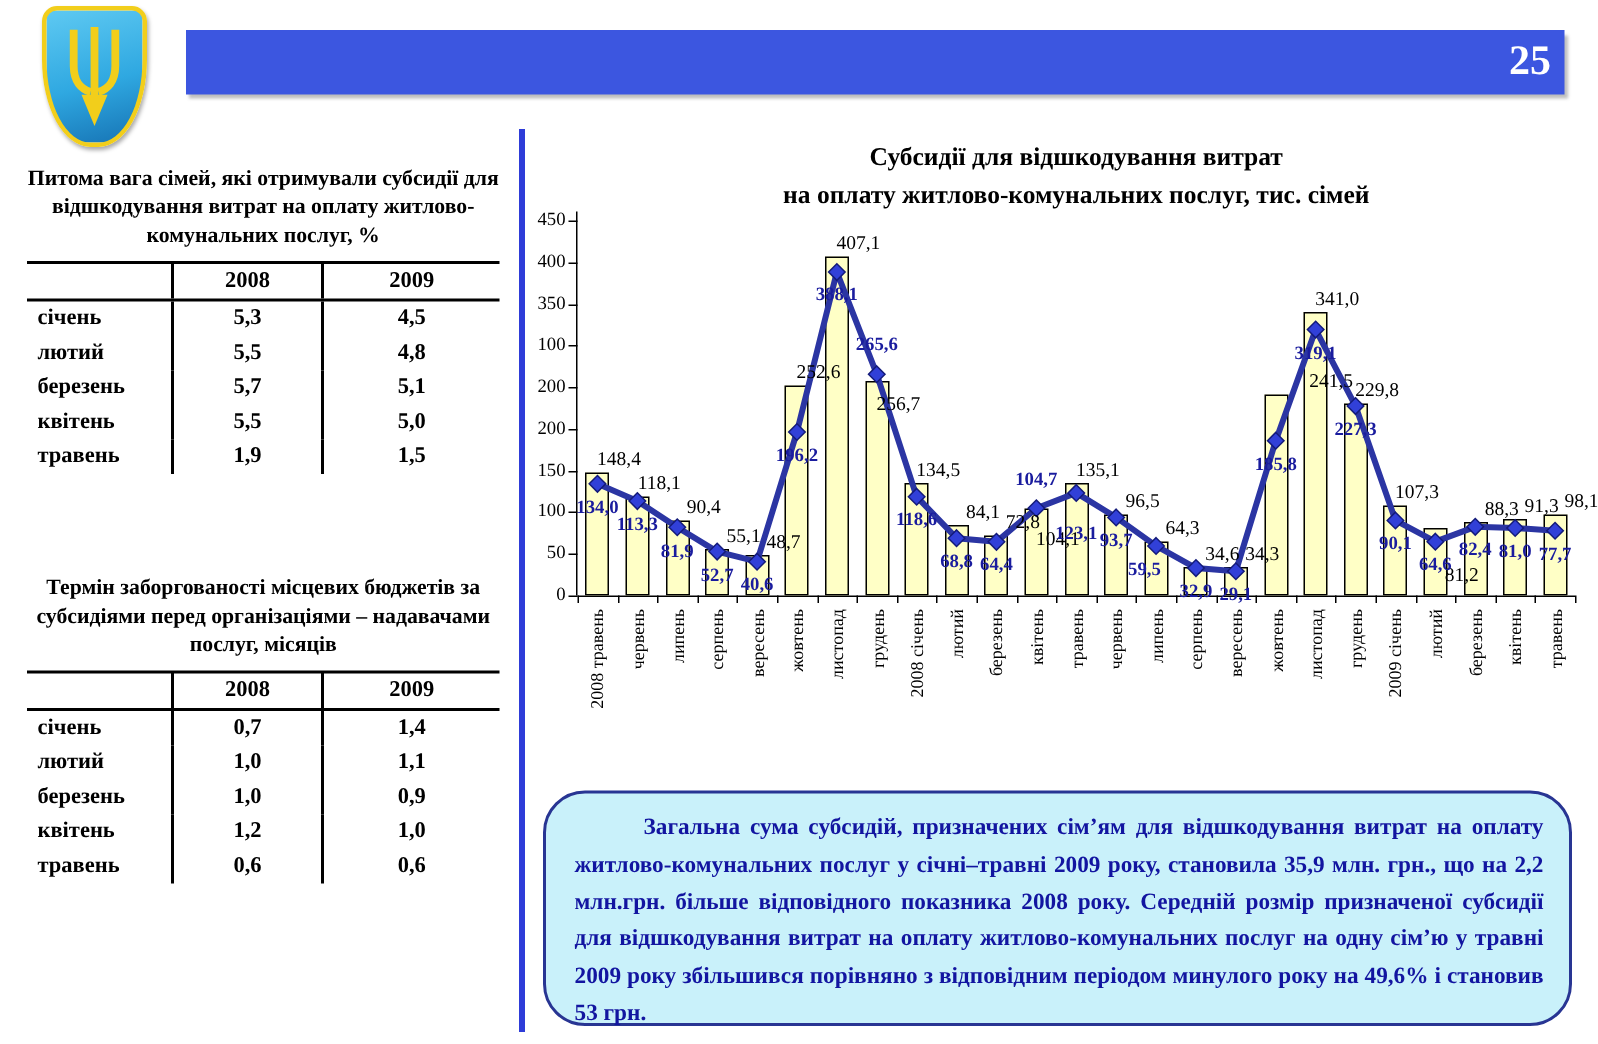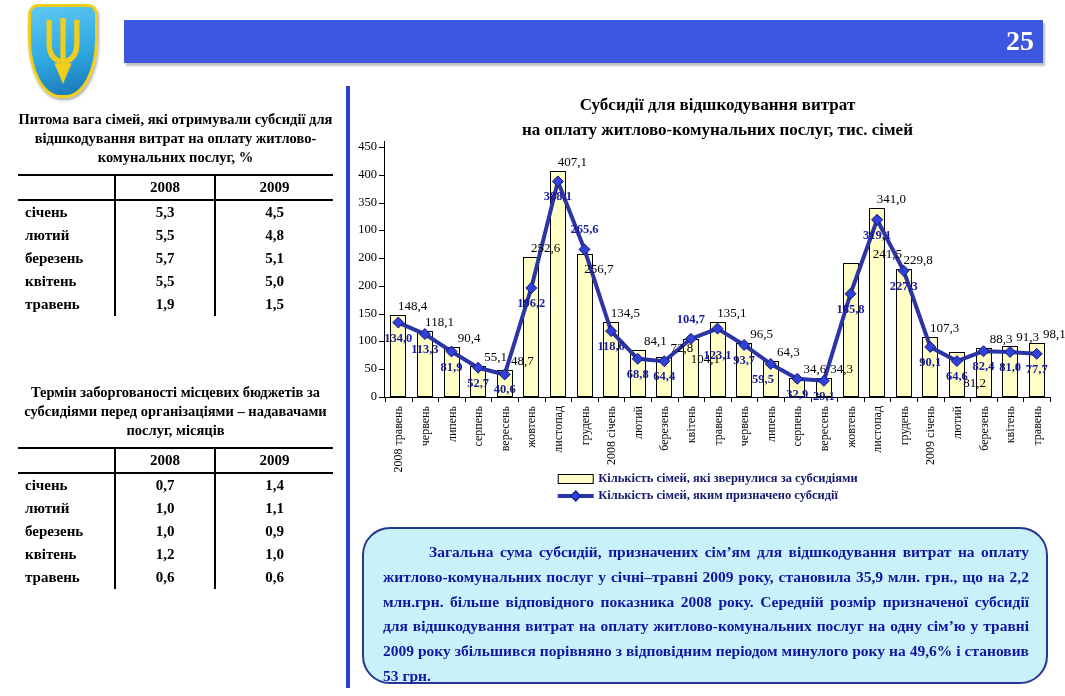--- a/index.html
+++ b/index.html
@@ -407,31 +407,19 @@
         <div class="llab" style="left: 631.1px; top: 272px;">81,0</div>
         <div class="xlab" style="left: 653.1px; top: 318px;">
           <span>квітень</span>
         </div>
         <div class="blab" style="left: 657.7px; top: 237.5px;">98,1</div>
         <div class="llab" style="left: 657.7px; top: 273.833px;">77,7</div>
         <div class="xlab" style="left: 679.7px; top: 318px;">
           <span>травень</span>
         </div>
       </div>
-    <div class="legend">
-      <div class="legend-row">
-        <span class="legend-swatch-bar"></span>
-        <span class="legend-label">Кількість сімей, які звернулися за субсидіями</span>
-      </div>
-      <div class="legend-row">
-        <span class="legend-swatch-line">
-            <span class="legend-diamond"></span>
-          </span>
-        <span class="legend-label">Кількість сімей, яким призначено субсидії</span>
-      </div>
-    </div>
   </div>
 
   <div class="infobox">
     <p>Загальна сума субсидій, призначених сім’ям для відшкодування витрат на оплату житлово-комунальних послуг у січні–травні 2009 року, становила 35,9 млн. грн., що на 2,2 млн.грн. більше відповідного показника 2008 року. Середній розмір призначеної субсидії для відшкодування витрат на оплату житлово-комунальних послуг на одну сім’ю у травні 2009 року збільшився порівняно з відповідним періодом минулого року на 49,6% і становив 53 грн.</p>
   </div>
 
 </div>
 
 </body></html>

